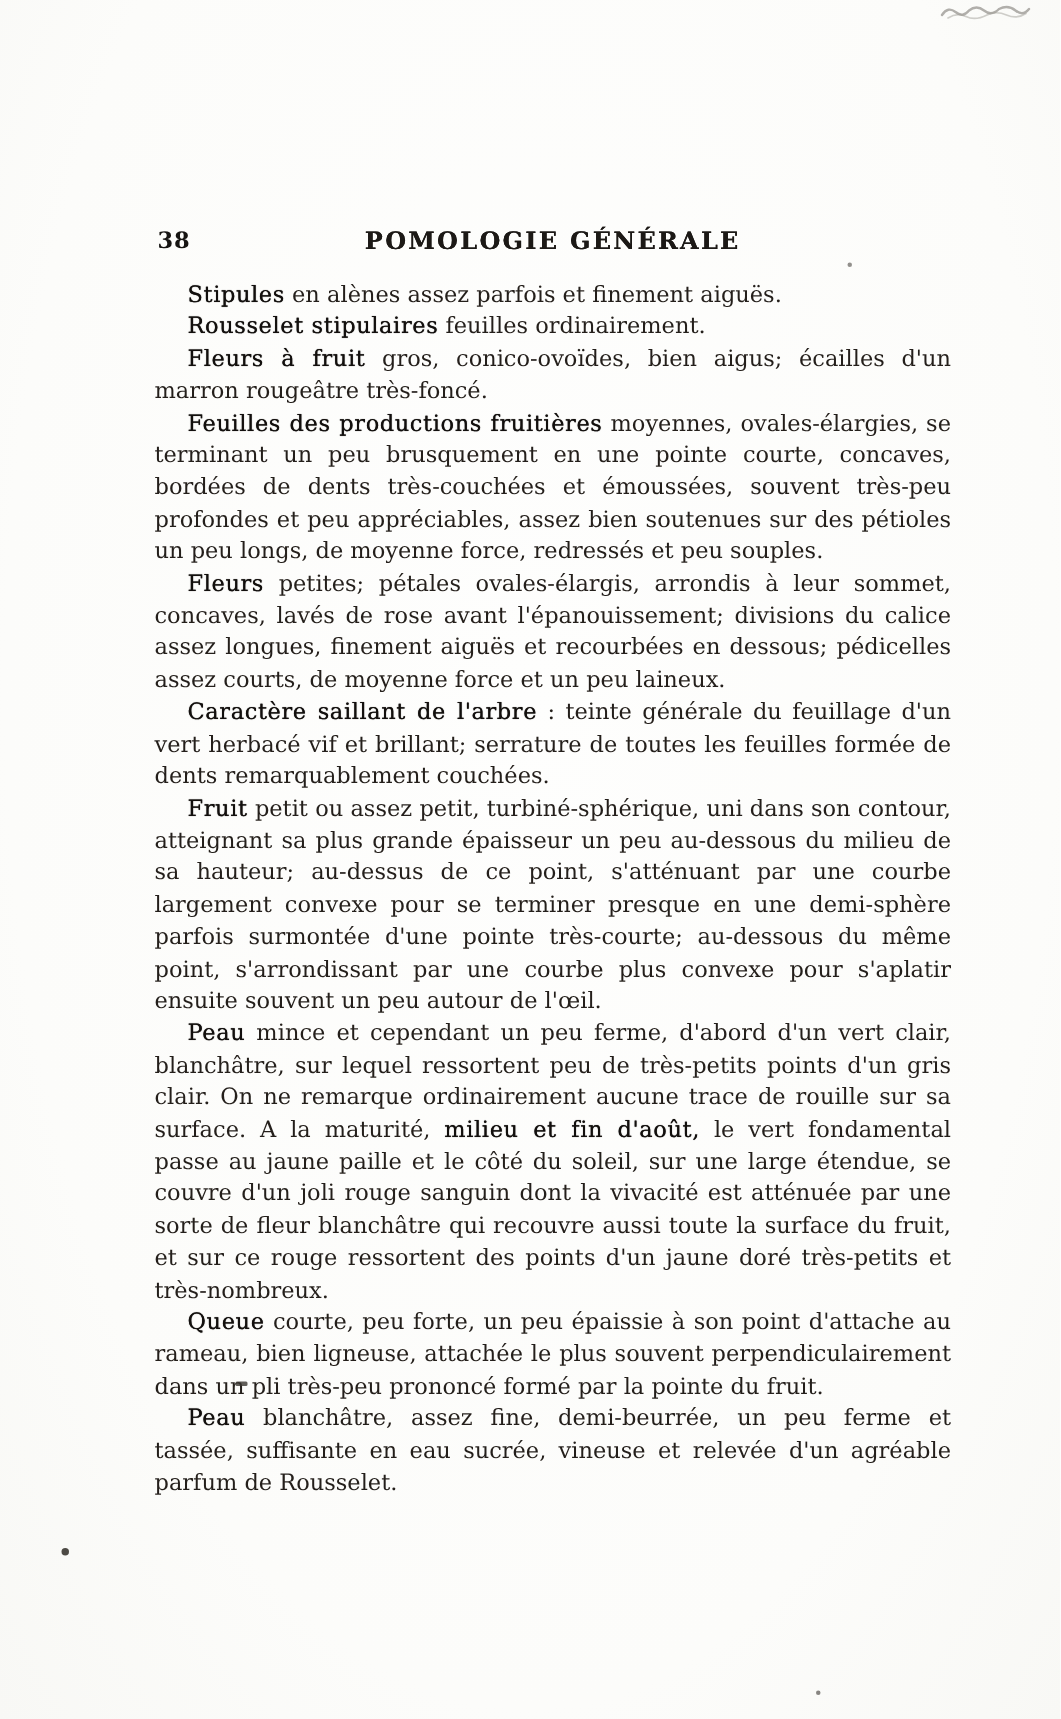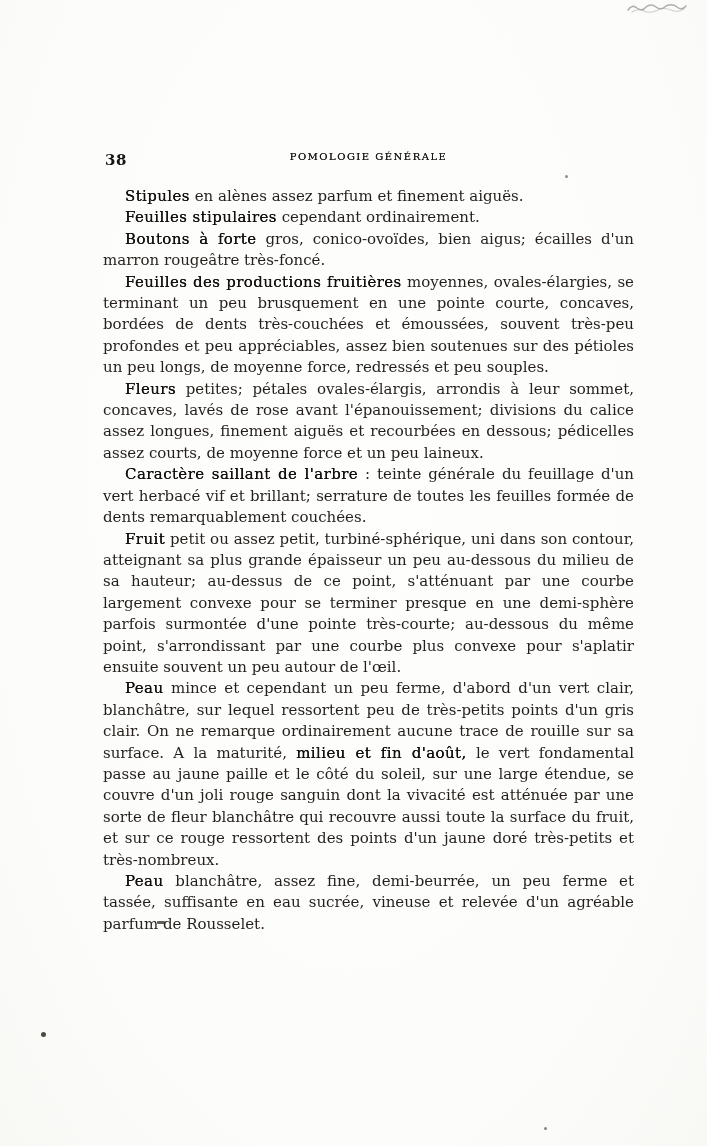--- a/index.html
+++ b/index.html
@@ -29,22 +29,22 @@
     left: 2px;
     top: 0;
     font-size: 15px;
     font-weight: bold;
     letter-spacing: 0.5px;
     color: #161412;
   }
   .running-title {
     display: block;
     text-align: center;
-    font-size: 10px;
-    font-weight: normal;
+    font-size: 16px;
+    font-weight: bold;
     letter-spacing: 1.5px;
     color: #1c1916;
     text-shadow: 0 0 0.4px #1c1916;
   }
   .text-body {
     position: absolute;
     top: 186px;
     left: 103px;
     width: 531px;
     text-align: justify;
@@ -94,28 +94,29 @@
     <path d="M2 9 Q6 3 11 7 T20 6 Q25 2 30 6 T40 5 Q46 2 51 6 T60 5" fill="none" stroke="#6d6a64" stroke-width="1.6" stroke-linecap="round" opacity="0.7"></path>
     <path d="M6 11 Q12 7 18 10 T32 9 Q38 6 45 9 T58 8" fill="none" stroke="#84817a" stroke-width="1.1" stroke-linecap="round" opacity="0.5"></path>
   </svg>
 
   <div class="running-header">
     <span class="page-number">38</span>
     <span class="running-title">POMOLOGIE GÉNÉRALE</span>
   </div>
 
   <div class="text-body">
-      <p class="indent"><b>Stipules</b><span> en alènes assez parfum et finement aiguës.</span></p>
-      <p class="indent"><b>Feuilles stipulaires</b><span> cependant ordinairement.</span></p>
-      <p class="indent"><b>Boutons à forte</b><span> gros, conico-ovoïdes, bien aigus; écailles d'un marron rougeâtre très-foncé.</span></p>
+      <p class="indent"><b>Stipules</b><span> en alènes assez parfois et finement aiguës.</span></p>
+      <p class="indent"><b>Rousselet stipulaires</b><span> feuilles ordinairement.</span></p>
+      <p class="indent"><b>Fleurs à fruit</b><span> gros, conico-ovoïdes, bien aigus; écailles d'un marron rougeâtre très-foncé.</span></p>
       <p class="indent"><b>Feuilles des productions fruitières</b><span> moyennes, ovales-élargies, se terminant un peu brusquement en une pointe courte, concaves, bordées de dents très-couchées et émoussées, souvent très-peu profondes et peu appréciables, assez bien soutenues sur des pétioles un peu longs, de moyenne force, redressés et peu souples.</span></p>
       <p class="indent"><b>Fleurs</b><span> petites; pétales ovales-élargis, arrondis à leur sommet, concaves, lavés de rose avant l'épanouissement; divisions du calice assez longues, finement aiguës et recourbées en dessous; pédicelles assez courts, de moyenne force et un peu laineux.</span></p>
       <p class="indent"><b>Caractère saillant de l'arbre</b><span> : teinte générale du feuillage d'un vert herbacé vif et brillant; serrature de toutes les feuilles formée de dents remarquablement couchées.</span></p>
       <p class="indent"><b>Fruit</b><span> petit ou assez petit, turbiné-sphérique, uni dans son contour, atteignant sa plus grande épaisseur un peu au-dessous du milieu de sa hauteur; au-dessus de ce point, s'atténuant par une courbe largement convexe pour se terminer presque en une demi-sphère parfois surmontée d'une pointe très-courte; au-dessous du même point, s'arrondissant par une courbe plus convexe pour s'aplatir ensuite souvent un peu autour de l'œil.</span></p>
       <p class="indent"><b>Peau</b><span> mince et cependant un peu ferme, d'abord d'un vert clair, blanchâtre, sur lequel ressortent peu de très-petits points d'un gris clair. On ne remarque ordinairement aucune trace de rouille sur sa surface. A la maturité, </span><b>milieu et fin d'août,</b><span> le vert fondamental passe au jaune paille et le côté du soleil, sur une large étendue, se couvre d'un joli rouge sanguin dont la vivacité est atténuée par une sorte de fleur blanchâtre qui recouvre aussi toute la surface du fruit, et sur ce rouge ressortent des points d'un jaune doré très-petits et très-nombreux.</span></p>
+      <p class="indent"><b>Queue</b><span> courte, peu forte, un peu épaissie à son point d'attache au rameau, bien ligneuse, attachée le plus souvent perpendiculairement dans un pli très-peu prononcé formé par la pointe du fruit.</span></p>
       <p class="indent"><b>Peau</b><span> blanchâtre, assez fine, demi-beurrée, un peu ferme et tassée, suffisante en eau sucrée, vineuse et relevée d'un agréable parfum de Rousselet.</span></p>
     </div>
 
   <span class="speck dot-header"></span>
   <span class="speck dash-margin"></span>
   <span class="speck dot-footer"></span>
   <span class="speck dot-bottom"></span>
 
 </div>
 

